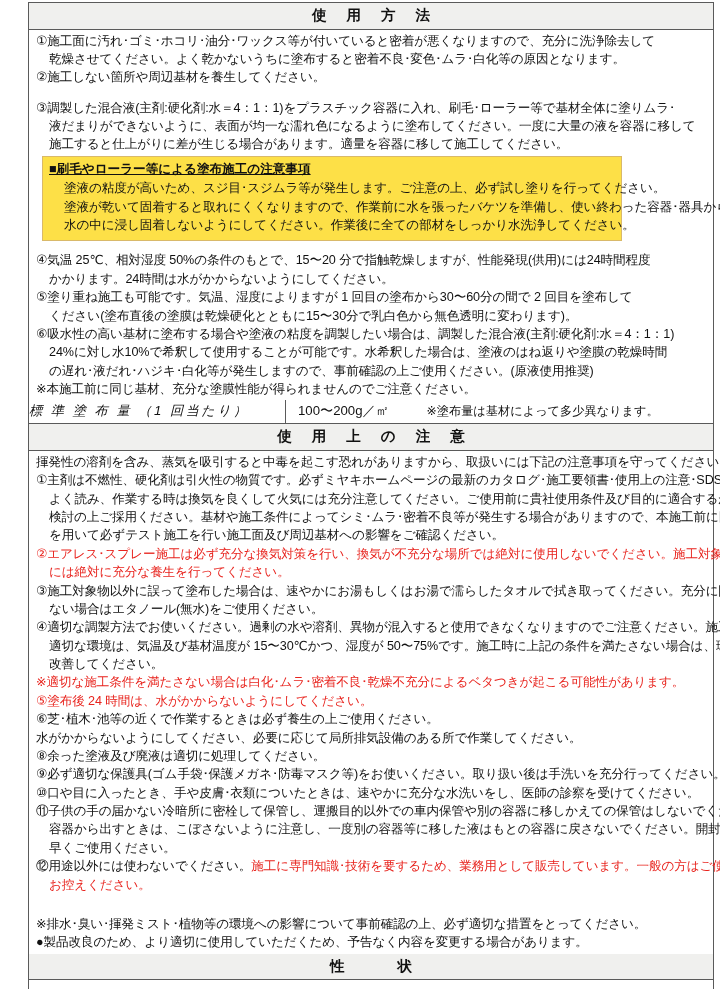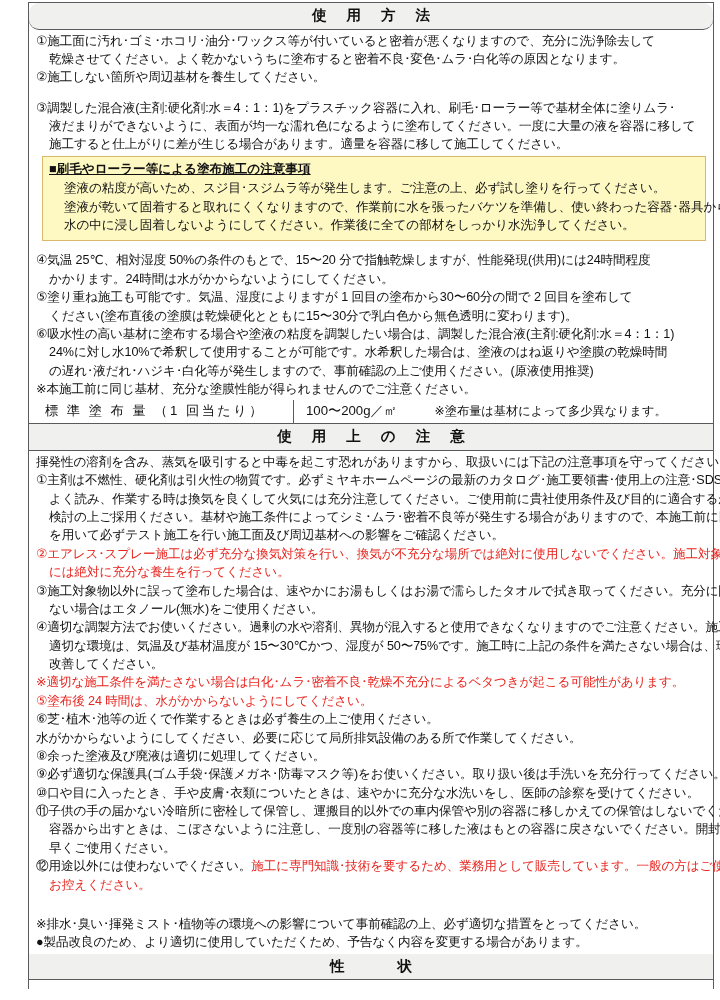--- a/index.html
+++ b/index.html
@@ -34,21 +34,20 @@
     text-align: center;
     font-size: 14.5px;
     font-weight: 700;
     letter-spacing: 8px;
     text-indent: 8px;
     padding: 3px 0 3px 0;
     line-height: 1.35;
   }
   .section-bar.top {
     border-bottom: 1px solid #5a5a5a;
-    border-radius: 10px;
   }
   
   .block {
     padding: 2px 5px 2px 7px;
     border-bottom: 1px solid #5a5a5a;
   }
   .block.noborder { border-bottom: none; }
   .ln {
     font-size: 12.6px;
     line-height: 1.46;
@@ -56,50 +55,50 @@
     letter-spacing: -0.1px;
   }
   .ln.ind { padding-left: 13px; }
   .red { color: #e8231d; }
   .red .ln, .ln.red { color: #e8231d; }
   .sp { height: 12px; }
   .sp-sm { height: 7px; }
   .sp-lg { height: 21px; }
   
   .callout {
-    background: #fef9c3;
+    background: #fde047;
     border: 1px solid #d9b96a;
     margin: 2px 0 3px 6px;
     padding: 3px 6px 5px 6px;
-    width: 664px;
+    width: 580px;
     box-sizing: border-box;
   }
   .callout .hd {
     font-size: 12.6px;
     font-weight: 700;
     text-decoration: underline;
     line-height: 1.5;
     white-space: nowrap;
   }
   .callout .ln { font-size: 12.6px; line-height: 1.5; margin-left: 15px; }
   
   .coverage {
     display: flex;
     border-bottom: 1px solid #5a5a5a;
     align-items: stretch;
   }
   .coverage .lbl {
     width: 252px;
     flex: 0 0 252px;
-    text-align: center;
     font-size: 13.2px;
-    padding: 2px 12px 3px 0;
+    padding: 2px 4px 3px 0;
     border-right: 1px solid #5a5a5a;
     letter-spacing: 2.5px;
     white-space: nowrap;
+    font-style: italic;
   }
   .coverage .val {
     flex: 1;
     font-size: 13.2px;
     padding: 2px 0 3px 12px;
     white-space: nowrap;
   }
   .coverage .val .note {
     font-size: 12.2px;
     margin-left: 34px;

